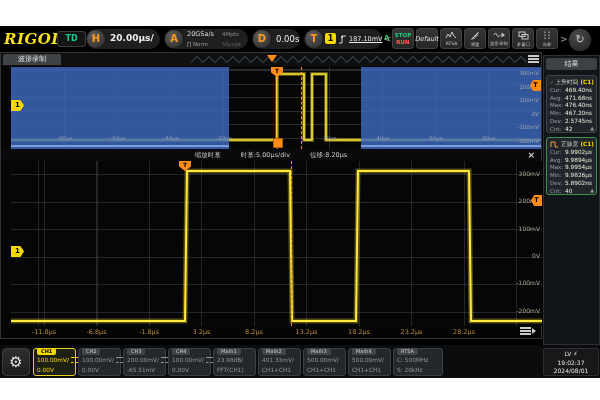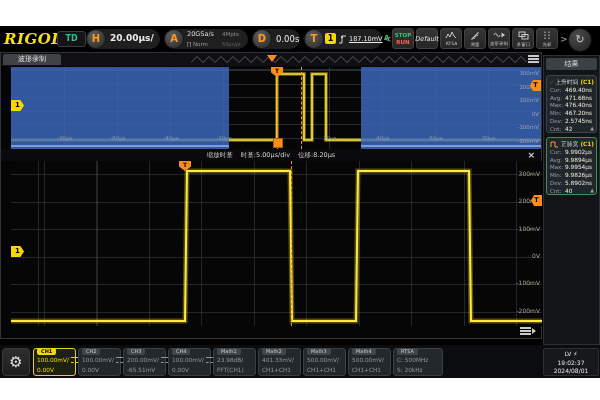--- a/index.html
+++ b/index.html
@@ -59,21 +59,21 @@
   .ftl{position:absolute;width:26px;font-size:5.5px;color:#93a0b5;text-align:center;opacity:.85;z-index:4;}
   .pent{position:absolute;width:12px;height:10px;background:#ff8c1a;color:#000;font-size:6px;font-weight:bold;text-align:center;line-height:8px;
         clip-path:polygon(0 0,100% 0,100% 55%,50% 100%,0 55%);z-index:6;}
   .chtag{position:absolute;left:0;width:13px;height:11px;background:#f5d800;color:#000;font-size:7px;font-weight:bold;text-align:center;line-height:11px;
         clip-path:polygon(0 0,72% 0,100% 50%,72% 100%,0 100%);z-index:6;}
   .ttab{position:absolute;right:0;width:11px;height:11px;background:#ff8c1a;color:#000;font-size:6.5px;font-weight:bold;text-align:center;line-height:11px;
         clip-path:polygon(28% 0,100% 0,100% 100%,28% 100%,0 50%);z-index:6;}
   .oline{position:absolute;top:0;width:1px;height:100%;background:#ff8c1a;z-index:5;}
   .odash{position:absolute;top:0;height:100%;width:0;border-left:1px dashed rgba(255,150,30,.95);z-index:5;}
   .ohandle{position:absolute;width:8px;height:8px;background:#ff8c1a;border:1px solid #a85f00;z-index:6;}
-  .divider{position:absolute;left:0;top:96px;width:540px;height:12px;background:#0a0a0c;display:flex;align-items:center;justify-content:center;gap:8px;}
+  .divider{position:absolute;left:0;top:96px;width:540px;height:12px;background:#0a0a0c;display:flex;align-items:center;justify-content:center;gap:20px;}
   .divider span{font-size:6.5px;color:#cfcfcf;white-space:nowrap;}
   .closex{position:absolute;right:6px;top:97px;font-size:9px;font-weight:bold;color:#d5d5d5;line-height:10px;}
   .timeline{position:absolute;left:0;top:273px;width:540px;height:13px;}
   .tl{position:absolute;top:2px;width:32px;font-size:6.5px;color:#b98a3c;text-align:center;white-space:nowrap;}
   .wmenu{position:absolute;left:519px;top:274px;display:flex;align-items:center;gap:1px;}
   .tri{width:0;height:0;border-top:3px solid transparent;border-bottom:3px solid transparent;border-left:4px solid #c9c9c9;}
   
   .results{position:absolute;left:543px;top:29px;width:57px;height:290px;background:#121518;border:1px solid #2c3034;box-sizing:border-box;}
   .rtitle{position:absolute;left:2px;top:2px;width:51px;height:12px;background:#3c4146;border-radius:2px;
           color:#e8e8e8;font-size:7px;text-align:center;line-height:12px;}
@@ -255,20 +255,31 @@
       <div class="vlabel" style="top:91px;">0V</div>
       <div class="vlabel" style="top:118px;">-100mV</div>
       <div class="vlabel" style="top:146px;">-200mV</div>
 
       <div class="odash" style="left:280px;"></div>
       <div class="pent" style="left:168px;top:0;">T</div>
       <div class="chtag" style="top:85px;">1</div>
       <div class="ttab" style="top:34px;">T</div>
     </div>
 
+    <div class="timeline">
+      <div class="tl" style="left:27px;">-11.8μs</div>
+      <div class="tl" style="left:79.5px;">-6.8μs</div>
+      <div class="tl" style="left:132px;">-1.8μs</div>
+      <div class="tl" style="left:184.5px;">3.2μs</div>
+      <div class="tl" style="left:237px;">8.2μs</div>
+      <div class="tl" style="left:289.5px;">13.2μs</div>
+      <div class="tl" style="left:342px;">18.2μs</div>
+      <div class="tl" style="left:394.5px;">23.2μs</div>
+      <div class="tl" style="left:447px;">28.2μs</div>
+    </div>
     <div class="wmenu">
       <div class="hamb"></div>
         <div class="tri"></div>
     </div>
   </div>
 
   <div class="results">
     <div class="rtitle">结果</div>
 
     <div class="card" style="top:19px;">

